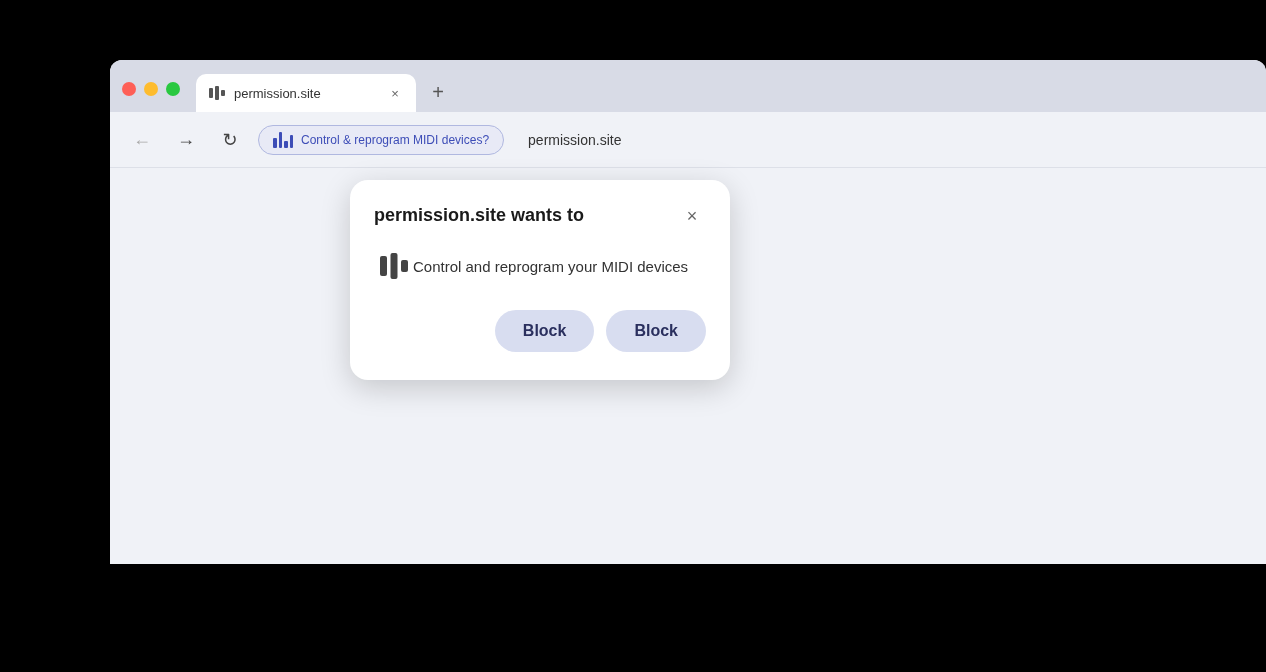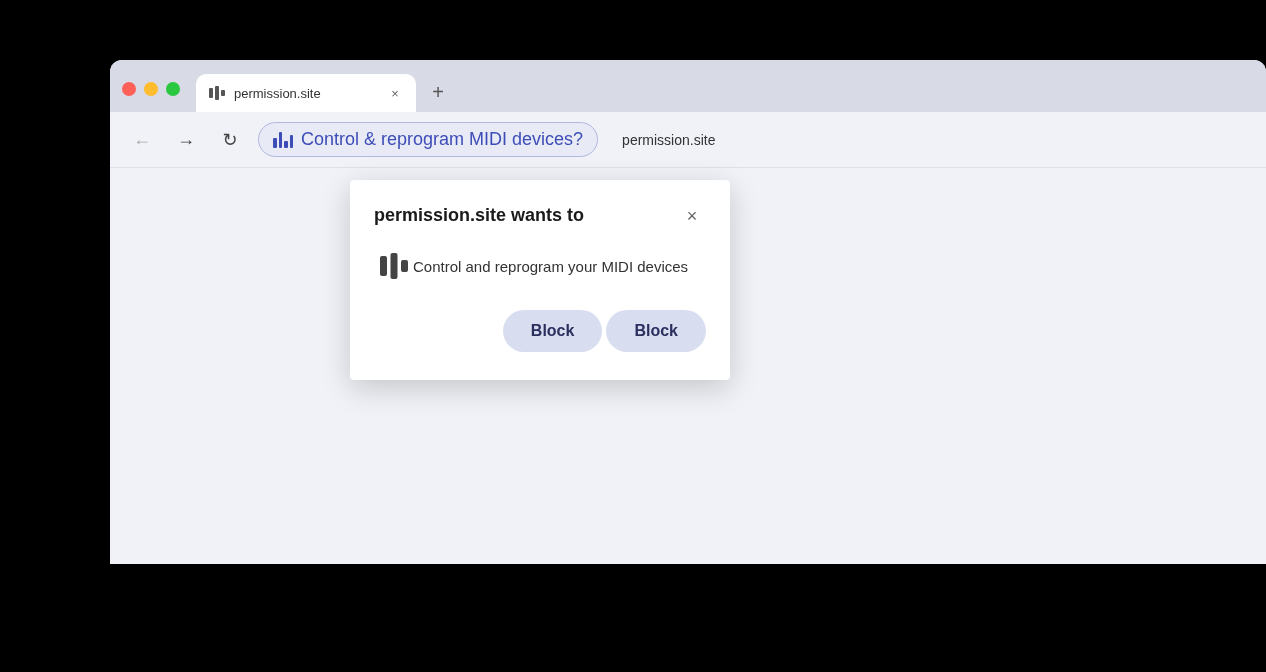--- a/index.html
+++ b/index.html
@@ -138,21 +138,21 @@
       border: 1.5px solid #b0b8e0;
       border-radius: 20px;
       padding: 6px 14px;
       display: flex;
       align-items: center;
       gap: 8px;
       cursor: pointer;
     }
 
     .chip-text {
-      font-size: 18px;
+      font-size: 12px;
       font-weight: 500;
       color: #3d4db7;
     }
 
     .url-bar-text {
       font-size: 14px;
       color: #333;
       margin-left: 12px;
     }
 
@@ -163,21 +163,21 @@
       position: relative;
     }
 
     
     .permission-dialog {
       position: absolute;
       top: 12px;
       left: 240px;
       width: 380px;
       background: #fff;
-      border-radius: 4px;
+      border-radius: 18px;
       box-shadow: 0 8px 30px rgba(0,0,0,0.18);
       padding: 24px 24px 28px 24px;
     }
 
     .dialog-header {
       display: flex;
       align-items: flex-start;
       justify-content: space-between;
       margin-bottom: 20px;
     }
@@ -222,21 +222,21 @@
 
     .dialog-description {
       font-size: 15px;
       color: #333;
       line-height: 1.4;
     }
 
     .dialog-actions {
       display: flex;
       justify-content: flex-end;
-      gap: 4px;
+      gap: 12px;
     }
 
     .btn-block, .btn-allow {
       padding: 12px 28px;
       border-radius: 24px;
       font-size: 16px;
       font-weight: 600;
       border: none;
       cursor: pointer;
       background: #d8ddf0;

